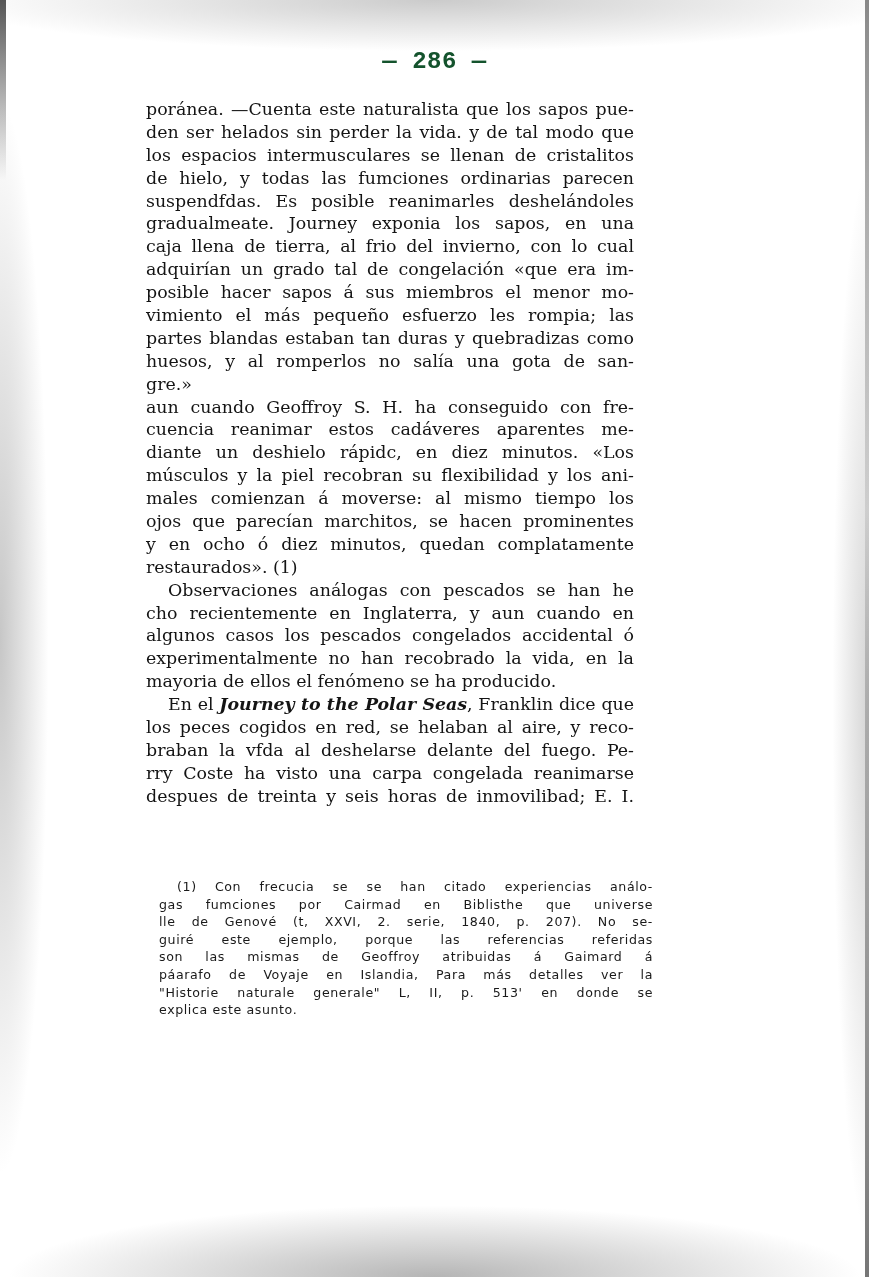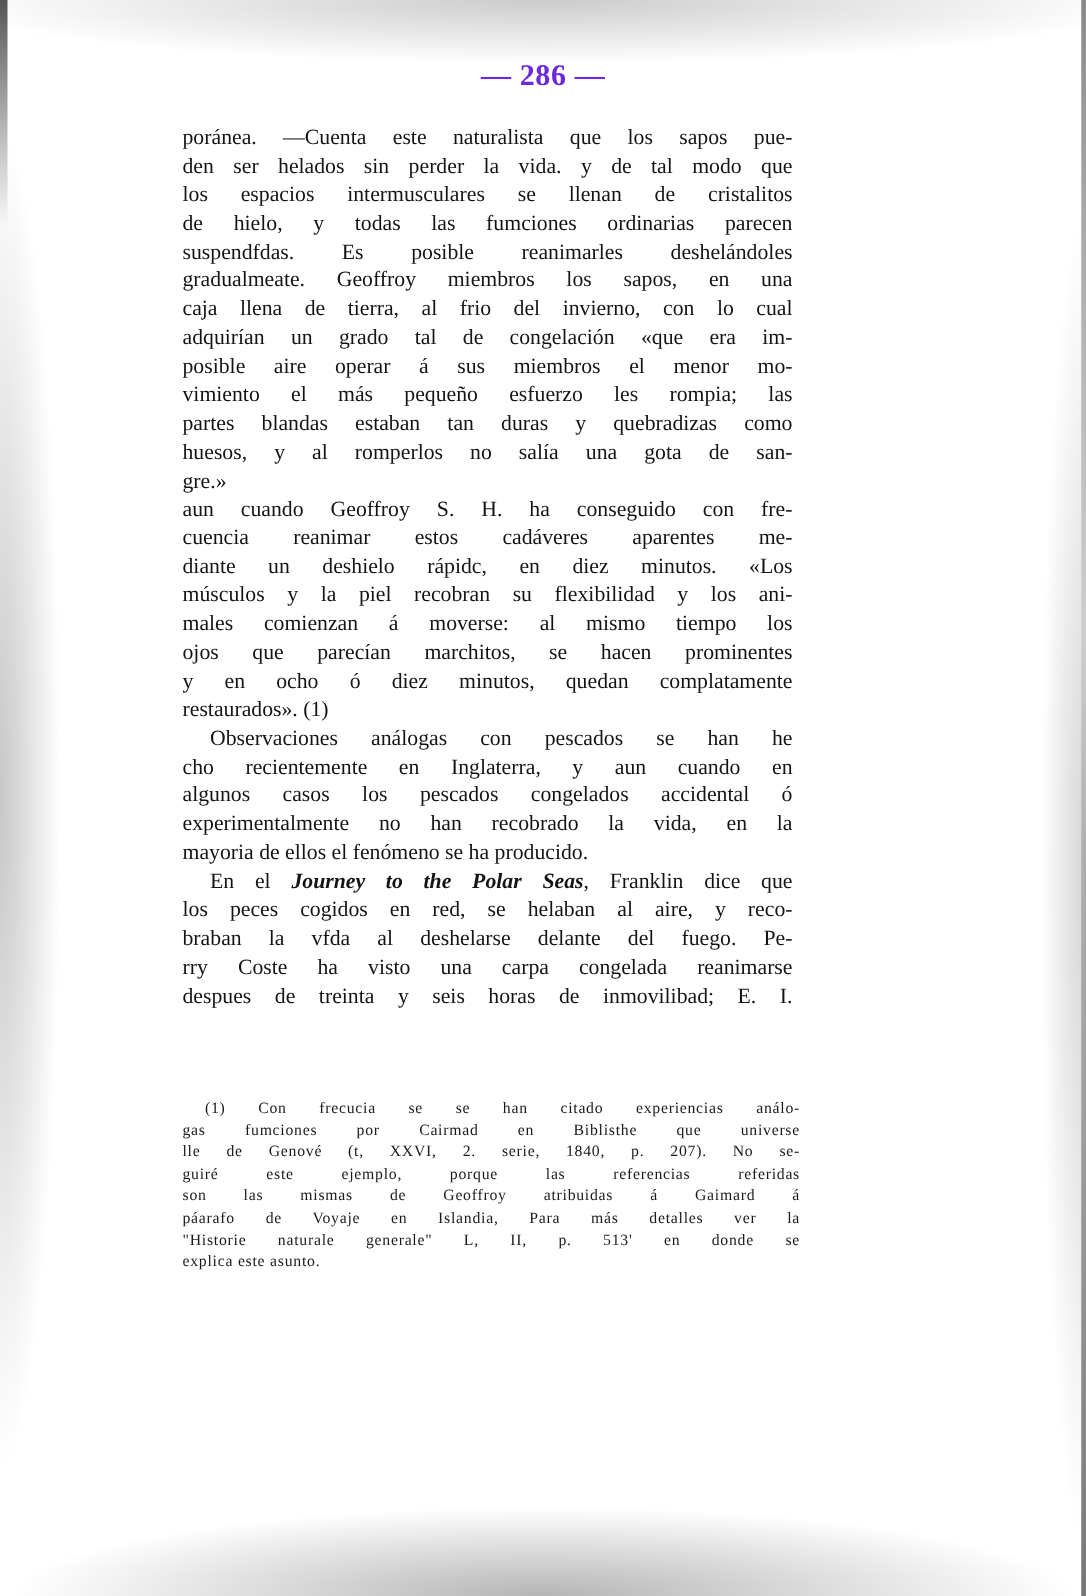--- a/index.html
+++ b/index.html
@@ -19,38 +19,37 @@
   .scan::before {
     content: ""; position: absolute; left: 0; top: 0; width: 6px; height: 180px;
     background: linear-gradient(180deg, #555, rgba(80,80,80,0));
   }
   .scan::after {
     content: ""; position: absolute; right: 0; top: 0; width: 4px; height: 100%;
     background: linear-gradient(180deg, rgba(60,60,60,0.6), rgba(120,120,120,0.2) 40%, rgba(60,60,60,0.7));
   }
   .page-number {
     position: absolute; top: 48px; left: 0; width: 869px; text-align: center;
-    font-family: Liberation Serif, serif; font-size: 24px; font-weight: bold;
-    color: #6d28d9; letter-spacing: 0.5px;
+    font-family: Liberation Mono, monospace; font-size: 24px; font-weight: bold;
+    color: #14532d; letter-spacing: 0.5px;
   }
   .body-text {
     position: absolute; left: 146px; top: 98px; width: 488px;
     font-family: "DejaVu Serif", serif; font-size: 17.4px; line-height: 22.9px;
     color: #141414;
   }
   .line {
     display: block; white-space: nowrap; text-align: justify; text-align-last: justify;
     height: 22.9px;
-    font-family: Liberation Serif, serif;
   }
   .line.last { text-align-last: left; }
   .line.indent { padding-left: 22px; }
   .line i { font-style: italic; font-weight: bold; margin-top: 33px; }
   .footnote {
-    position: absolute; left: 146px; top: 878px; width: 494px;
+    position: absolute; left: 159px; top: 878px; width: 494px;
     font-family: "DejaVu Sans", sans-serif; font-size: 12.6px; line-height: 17.6px;
     color: #1a1a1a; letter-spacing: 0.6px;
   }
   .footnote .line { height: 17.6px; }
   .footnote .line.indent { padding-left: 18px; }
 </style>
 </head>
 <body>
 
 <div class="scan"></div>
@@ -58,24 +57,24 @@
 <div class="page-number">— 286 —</div>
 
 <div class="body-text">
 
   <div>
     <span class="line">poránea. —Cuenta este naturalista que los sapos pue-</span>
     <span class="line">den ser helados sin perder la vida. y de tal modo que</span>
     <span class="line">los espacios intermusculares se llenan de cristalitos</span>
     <span class="line">de hielo, y todas las fumciones ordinarias parecen</span>
     <span class="line">suspendfdas. Es posible reanimarles deshelándoles</span>
-    <span class="line">gradualmeate. Geoffroy miembros los sapos, en una</span>
+    <span class="line">gradualmeate. Journey exponia los sapos, en una</span>
     <span class="line">caja llena de tierra, al frio del invierno, con lo cual</span>
     <span class="line">adquirían un grado tal de congelación «que era im-</span>
-    <span class="line">posible aire operar á sus miembros el menor mo-</span>
+    <span class="line">posible hacer sapos á sus miembros el menor mo-</span>
     <span class="line">vimiento el más pequeño esfuerzo les rompia; las</span>
     <span class="line">partes blandas estaban tan duras y quebradizas como</span>
     <span class="line">huesos, y al romperlos no salía una gota de san-</span>
     <span class="line last">gre.»</span>
   </div>
 
   <div>
     <span class="line">aun cuando Geoffroy S. H. ha conseguido con fre-</span>
     <span class="line">cuencia reanimar estos cadáveres aparentes me-</span>
     <span class="line">diante un deshielo rápidc, en diez minutos. «Los</span>

